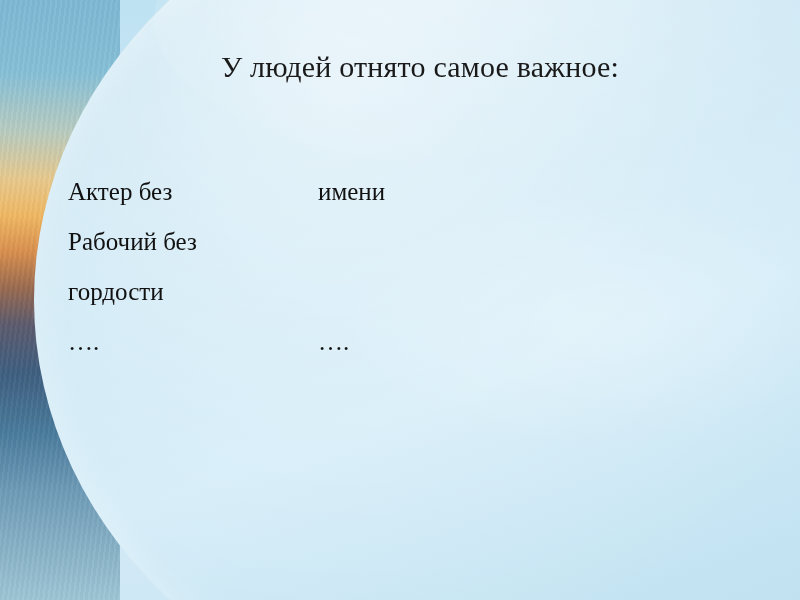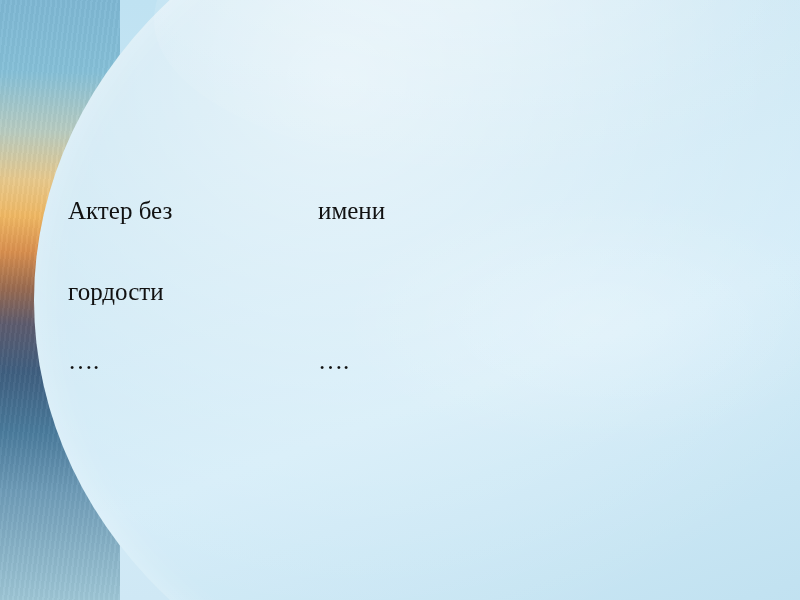--- a/index.html
+++ b/index.html
@@ -117,21 +117,20 @@
   .pair-row {
     display: flex;
     align-items: baseline;
     height: 50px;
   }
   .pair-left {
     width: 250px;
     font-size: 25px;
     color: #111111;
     white-space: nowrap;
-    margin-top: 19px;
   }
   .pair-right {
     font-size: 25px;
     color: #111111;
     white-space: nowrap;
   }
 </style>
 </head>
 <body>
 
@@ -139,30 +138,32 @@
 
   <div class="left-strip"></div>
 
   <div class="oval-panel">
     <div class="oval-sheen"></div>
     <div class="oval-sheen2"></div>
   </div>
 
   <div class="content">
 
+    <div class="slide-title">У людей отнято самое важное:</div>
 
     <div class="pairs">
 
       <div class="pair-row">
         <div class="pair-left">Актер без</div>
         <div class="pair-right">имени</div>
       </div>
 
 
       <div class="pair-row">
+        <div class="pair-left">Рабочий без</div>
       </div>
 
       <div class="pair-row">
         <div class="pair-right">гордости</div>
       </div>
 
       <div class="pair-row">
         <div class="pair-left">….</div>
         <div class="pair-right">….</div>
       </div>

